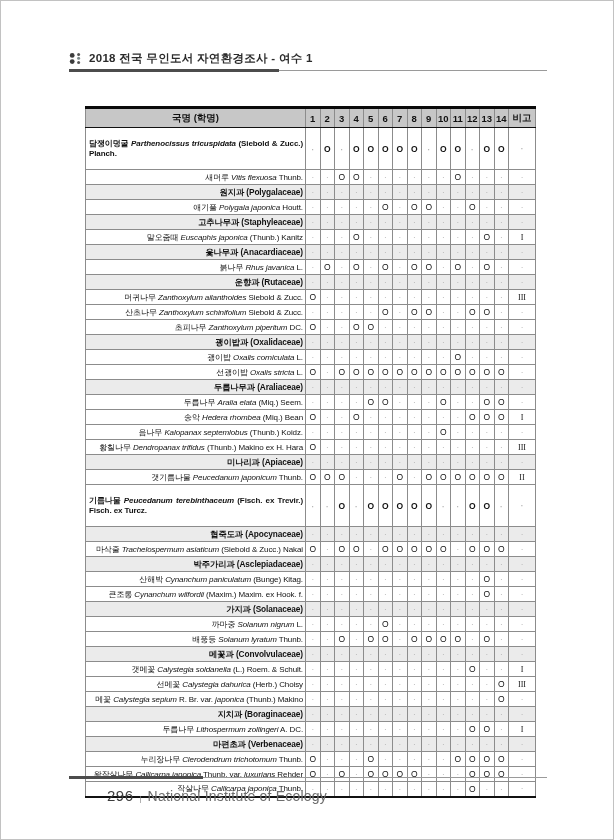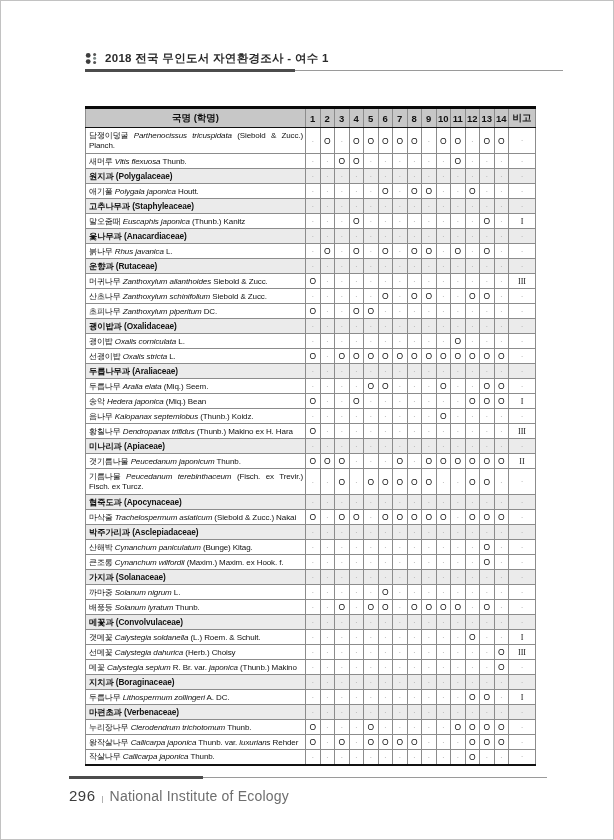--- a/index.html
+++ b/index.html
@@ -1,51 +1,51 @@
 <!DOCTYPE html>
 <html><head>
 <meta charset="utf-8">
 <style>
   html,body{margin:0;padding:0;background:#fff;}
   body{width:614px;height:840px;position:relative;font-family:"Liberation Sans","DejaVu Sans",sans-serif;color:#1a1a1a;}
   .page{position:absolute;left:0;top:0;width:612px;height:838px;border:1px solid #c2c2c2;background:#fff;}
 
   
-  .doc-header{position:absolute;left:84px;top:50px;width:478px;}
+  .doc-header{position:absolute;left:68px;top:50px;width:478px;}
   .doc-header .title-line{display:flex;align-items:center;gap:7px;}
   .bullet-icon{width:13px;height:13px;flex:0 0 auto;}
   .doc-title{font-size:11.5px;font-weight:bold;color:#2b2b2b;letter-spacing:.3px;white-space:nowrap;}
   .rule{position:relative;height:4px;margin-top:4px;}
   .rule .light{position:absolute;left:0;top:0;width:100%;height:1px;background:#9a9a9a;}
   .rule .dark{position:absolute;left:0;top:-1px;height:3px;background:#4c4c4c;}
   .rule.hdr .dark{width:44%;}
   .rule.ftr .dark{width:28%;}
 
   
   .tbl-wrap{position:absolute;left:84px;top:105px;width:451px;}
   table{border-collapse:collapse;table-layout:fixed;width:451px;border-left:1.6px solid #2b2b2b;border-right:1.6px solid #2b2b2b;border-bottom:2px solid #111;padding-left:26px;}
   th,td{border:1px solid #8c8c8c;padding:0;overflow:hidden;}
   thead th{background:#c7c7c7;font-size:9.5px;font-weight:bold;height:18px;border-top:3px solid #0a0a0a;border-bottom:1.8px solid #111;color:#111;}
   tbody tr{height:15px;}
-  tbody tr.tall{height:26px;}
-  td.name{text-align:left;padding:1px 2px 1px 3px;font-size:8px;letter-spacing:-.1px;color:#111;}
+  tbody tr.tall{height:42px;font-weight:bold;}
+  td.name{text-align:right;padding:1px 2px 1px 3px;font-size:8px;letter-spacing:-.1px;color:#111;}
   tr.sp td.name{white-space:nowrap;}
   tr.tall td.name{white-space:normal;text-align:justify;line-height:1.25;}
   tr.fam td{background:#ebebeb;}
   tr.fam td.name{font-weight:bold;font-size:8.3px;}
   td.mark{text-align:center;font-size:8.5px;color:#111;}
   td.mark .dot{color:#b4b4b4;font-size:8px;}
   td.rmk{text-align:center;font-size:8px;font-family:"Liberation Serif","DejaVu Serif",serif;color:#111;}
   td.rmk .dot{color:#b4b4b4;font-size:8px;font-family:"Liberation Sans",sans-serif;}
   i{font-style:italic;}
 
   
   .doc-footer{position:absolute;left:68px;top:772px;width:478px;}
   .footer-meta{margin-top:6px;display:flex;align-items:baseline;gap:6px;}
-  .page-num{font-size:15px;color:#3c3c3c;letter-spacing:.5px;}
+  .page-num{font-size:15px;color:#3c3c3c;letter-spacing:.5px;margin-left:38px;}
   .footer-sep{font-size:8px;color:#8a8a8a;}
   .footer-org{font-size:14px;color:#6e6e6e;letter-spacing:.2px;}
 </style>
 </head>
 <body>
 
 <div class="page">
 
   <div class="doc-header">
     <div class="title-line">
@@ -405,21 +405,21 @@
             <td class="mark"><span class="dot">·</span></td>
             <td class="mark"><span class="dot">·</span></td>
             <td class="mark">O</td>
             <td class="mark"><span class="dot">·</span></td>
             <td class="mark"><span class="dot">·</span></td>
             <td class="mark">O</td>
             <td class="mark">O</td>
             <td class="rmk"><span class="dot">·</span></td>
           </tr>
           <tr class="sp">
-            <td class="name"><span>송악 </span><i>Hedera japonica</i><span> (Miq.) Bean</span></td>
+            <td class="name"><span>송악 </span><i>Hedera rhombea</i><span> (Miq.) Bean</span></td>
             <td class="mark">O</td>
             <td class="mark"><span class="dot">·</span></td>
             <td class="mark"><span class="dot">·</span></td>
             <td class="mark">O</td>
             <td class="mark"><span class="dot">·</span></td>
             <td class="mark"><span class="dot">·</span></td>
             <td class="mark"><span class="dot">·</span></td>
             <td class="mark"><span class="dot">·</span></td>
             <td class="mark"><span class="dot">·</span></td>
             <td class="mark"><span class="dot">·</span></td>

